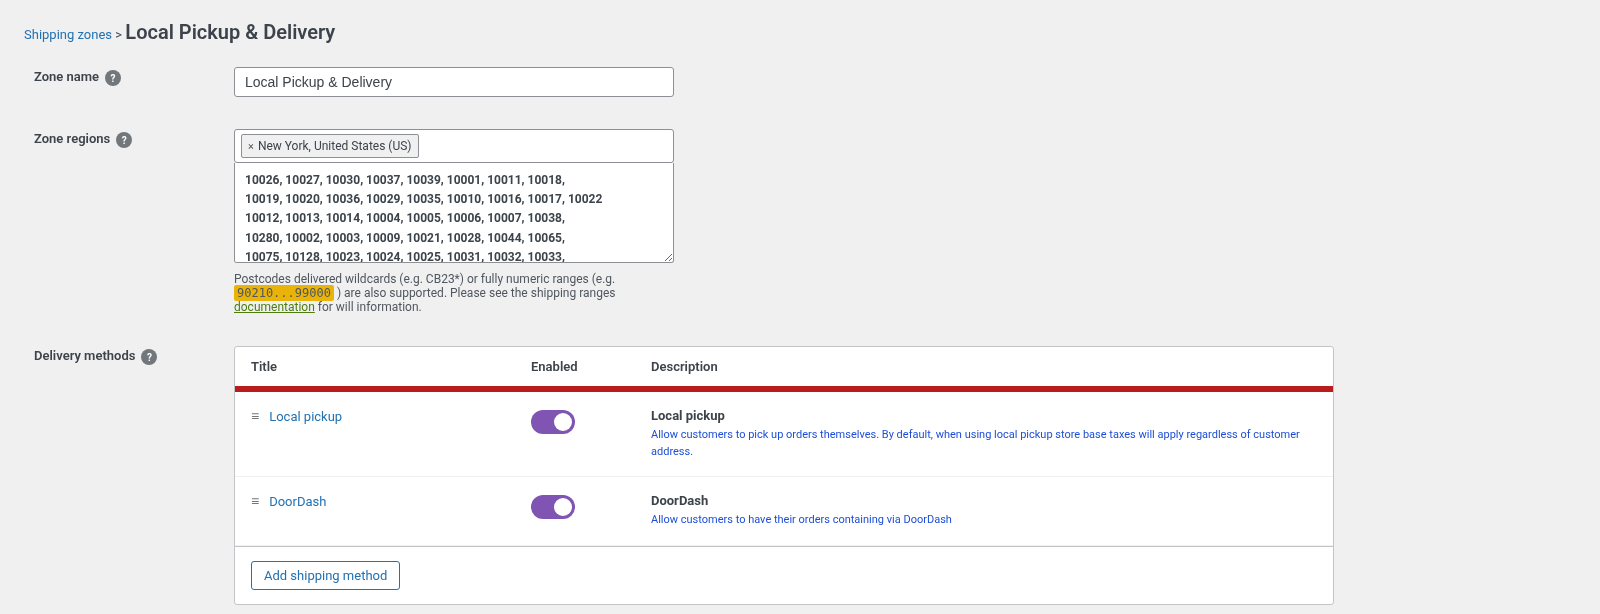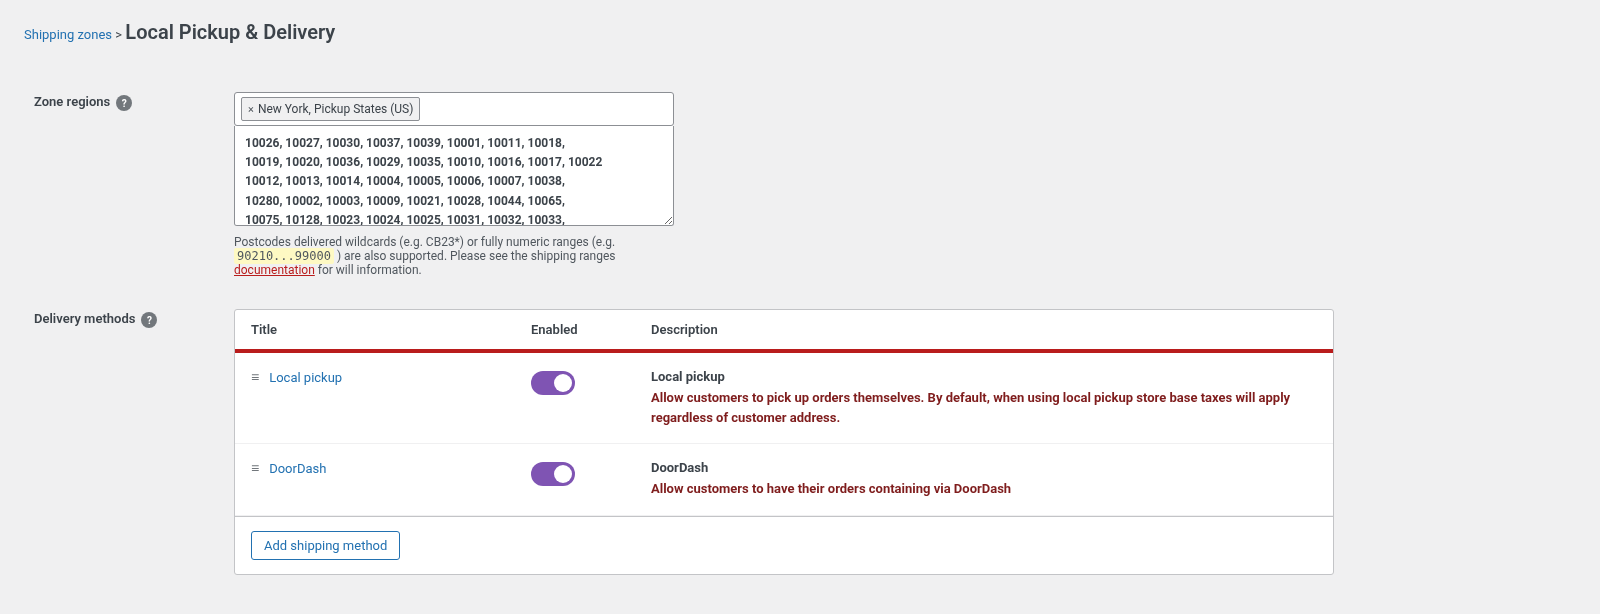--- a/index.html
+++ b/index.html
@@ -6,21 +6,21 @@
     body {
       font-family: -apple-system, BlinkMacSystemFont, "Segoe UI", Roboto, Oxygen, sans-serif;
       font-size: 13px;
       background: #f0f0f1;
       color: #3c434a;
       min-height: 614px;
       padding: 20px 24px;
     }
     .breadcrumb {
       font-size: 13px;
-      margin-bottom: 32px;
+      margin-bottom: 7px;
       color: #3c434a;
     }
     .breadcrumb a {
       color: #2271b1;
       text-decoration: none;
     }
     .breadcrumb-current { color: #3c434a; font-weight: 600; font-size: 20px; }
 
     .form-table {
       width: 100%;
@@ -115,42 +115,42 @@
       line-height: 1.6;
       outline: none;
       font-weight: bold;
     }
     .postcode-help {
       margin-top: 6px;
       font-size: 12px;
       color: #50575e;
     }
     .postcode-help a {
-      color: #b91c1c;
+      color: #4d7c0f;
     }
     .postcode-range {
-      background: #fef9c3;
+      background: #eab308;
       padding: 1px 3px;
       border-radius: 2px;
       font-family: monospace;
     }
 
     
     .shipping-methods-wrapper {
       border: 1px solid #c3c4c7;
       border-radius: 3px;
       background: #fff;
       width: 100%;
       max-width: 1100px;
     }
     .shipping-methods-header {
       display: grid;
       grid-template-columns: 280px 120px 1fr;
       padding: 12px 16px;
-      border-bottom: 4px solid #b91c1c;
+      border-bottom: 6px solid #b91c1c;
       font-weight: 600;
       font-size: 13px;
     }
     .shipping-method-row {
       display: grid;
       grid-template-columns: 280px 120px 1fr;
       padding: 16px 16px;
       border-bottom: 1px solid #f0f0f1;
       align-items: start;
     }
@@ -211,24 +211,23 @@
     .toggle input:checked + .toggle-slider:before {
       transform: translateX(20px);
     }
 
     .method-desc-title {
       font-weight: 700;
       margin-bottom: 4px;
       font-size: 13px;
     }
     .method-desc-text {
-      font-size: 13px;
-      color: #7f1d1d;
+      font-size: 11px;
+      color: #1d4ed8;
       line-height: 1.5;
-      font-weight: bold;
     }
 
     
     .add-method-row {
       padding: 14px 16px;
       border-top: 1px solid #c3c4c7;
     }
     .add-method-btn {
       padding: 6px 12px;
       border: 1px solid #2271b1;
@@ -249,34 +248,45 @@
 
 <div class="breadcrumb">
   <a href="#">Shipping zones</a>
   <span>&gt;</span>
   <span class="breadcrumb-current">Local Pickup &amp; Delivery</span>
 </div>
 
 <table class="form-table">
 
   <tbody>
+      <tr>
+    <td class="label-cell">
+      <div class="label-with-help">
+        <span>Zone name</span>
+        <span class="help-icon" title="">?</span>
+      </div>
+    </td>
+    <td class="field-cell">
+      <input type="text" class="zone-name-input" value="Local Pickup &amp; Delivery" style="">
+    </td>
+  </tr>
 
   <tr>
     <td class="label-cell">
       <div class="label-with-help">
         <span>Zone regions</span>
         <span class="help-icon">?</span>
       </div>
     </td>
     <td class="field-cell">
       <div class="zone-regions-container">
         <div class="region-tags-input">
           <span class="region-tag">
             <span class="region-tag-remove">×</span>
-            <span>New York, Pickup States (US)</span>
+            <span>New York, United States (US)</span>
           </span>
         </div>
         <textarea class="postcode-textarea" style="">10026, 10027, 10030, 10037, 10039, 10001, 10011, 10018,
 10019, 10020, 10036, 10029, 10035, 10010, 10016, 10017, 10022
 10012, 10013, 10014, 10004, 10005, 10006, 10007, 10038,
 10280, 10002, 10003, 10009, 10021, 10028, 10044, 10065,
 10075, 10128, 10023, 10024, 10025, 10031, 10032, 10033,</textarea>
         <p class="postcode-help">
           <span>Postcodes delivered wildcards (e.g. CB23*) or fully numeric ranges (e.g. </span><span class="postcode-range">90210...99000</span><span> ) are also supported. Please see the shipping ranges </span><a href="#">documentation</a><span> for will information.</span>
         </p>

